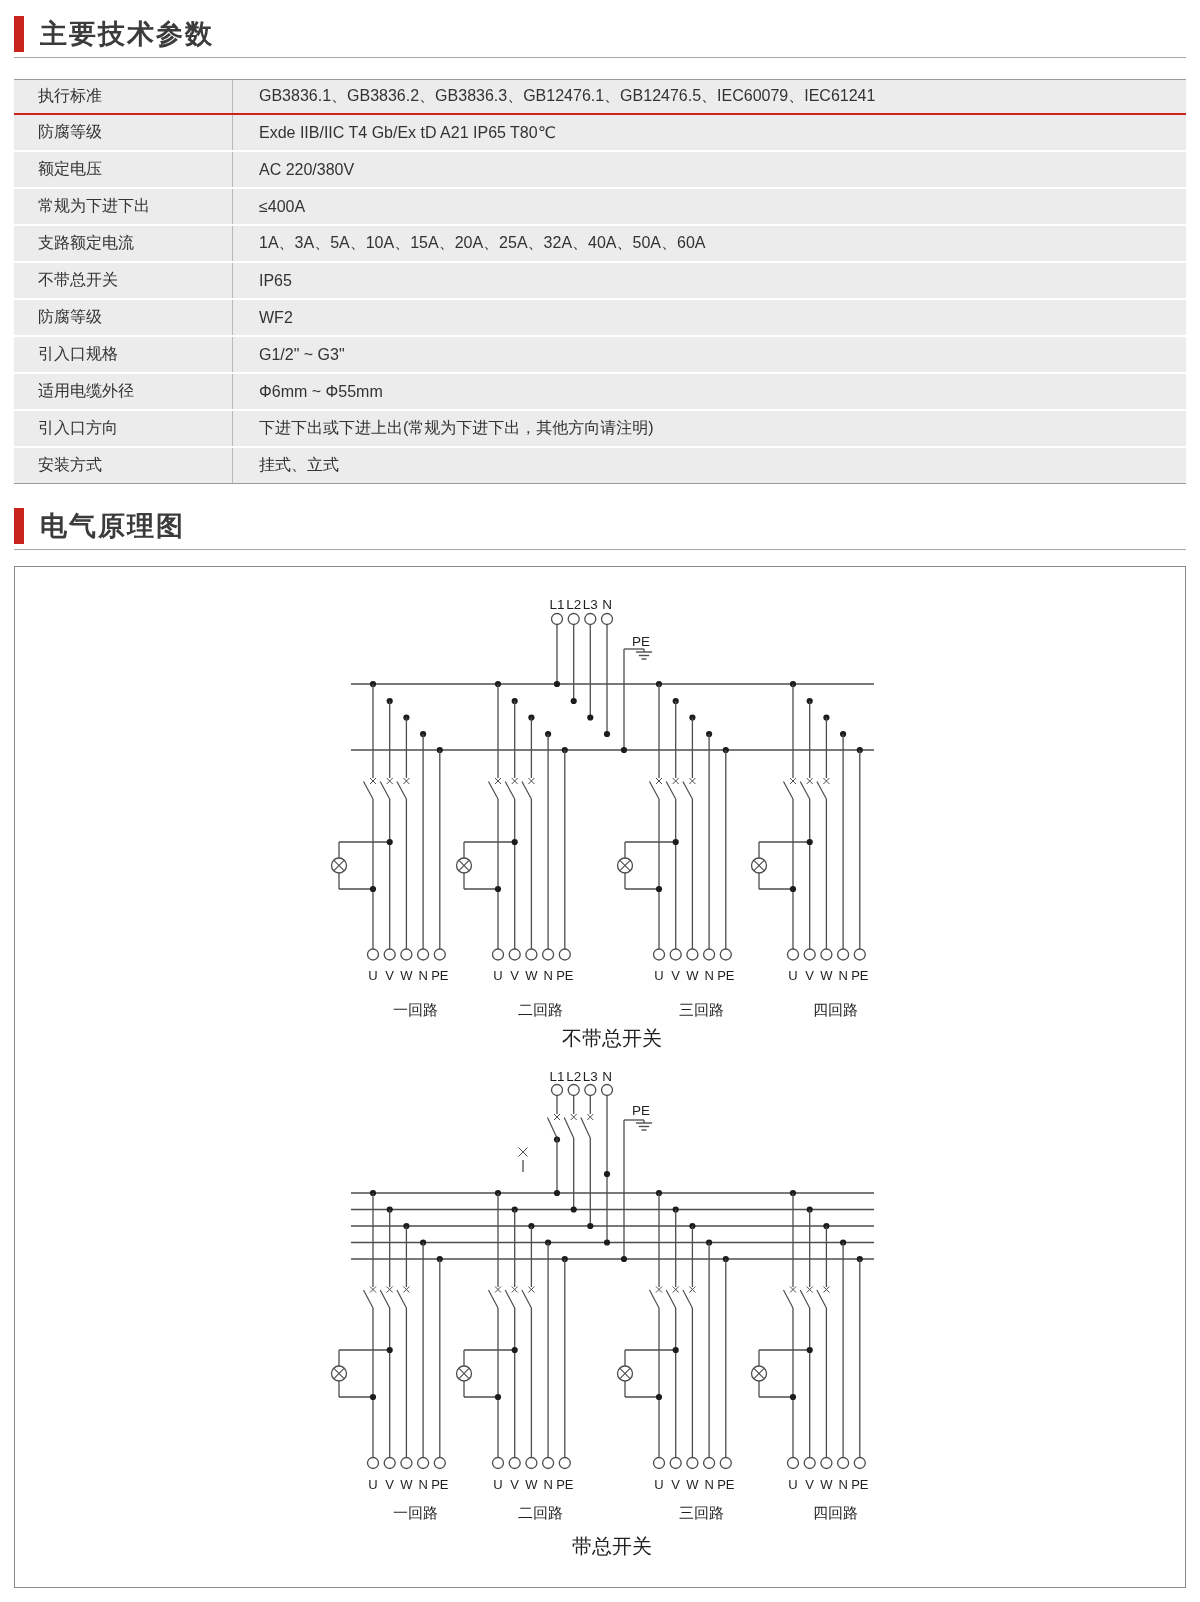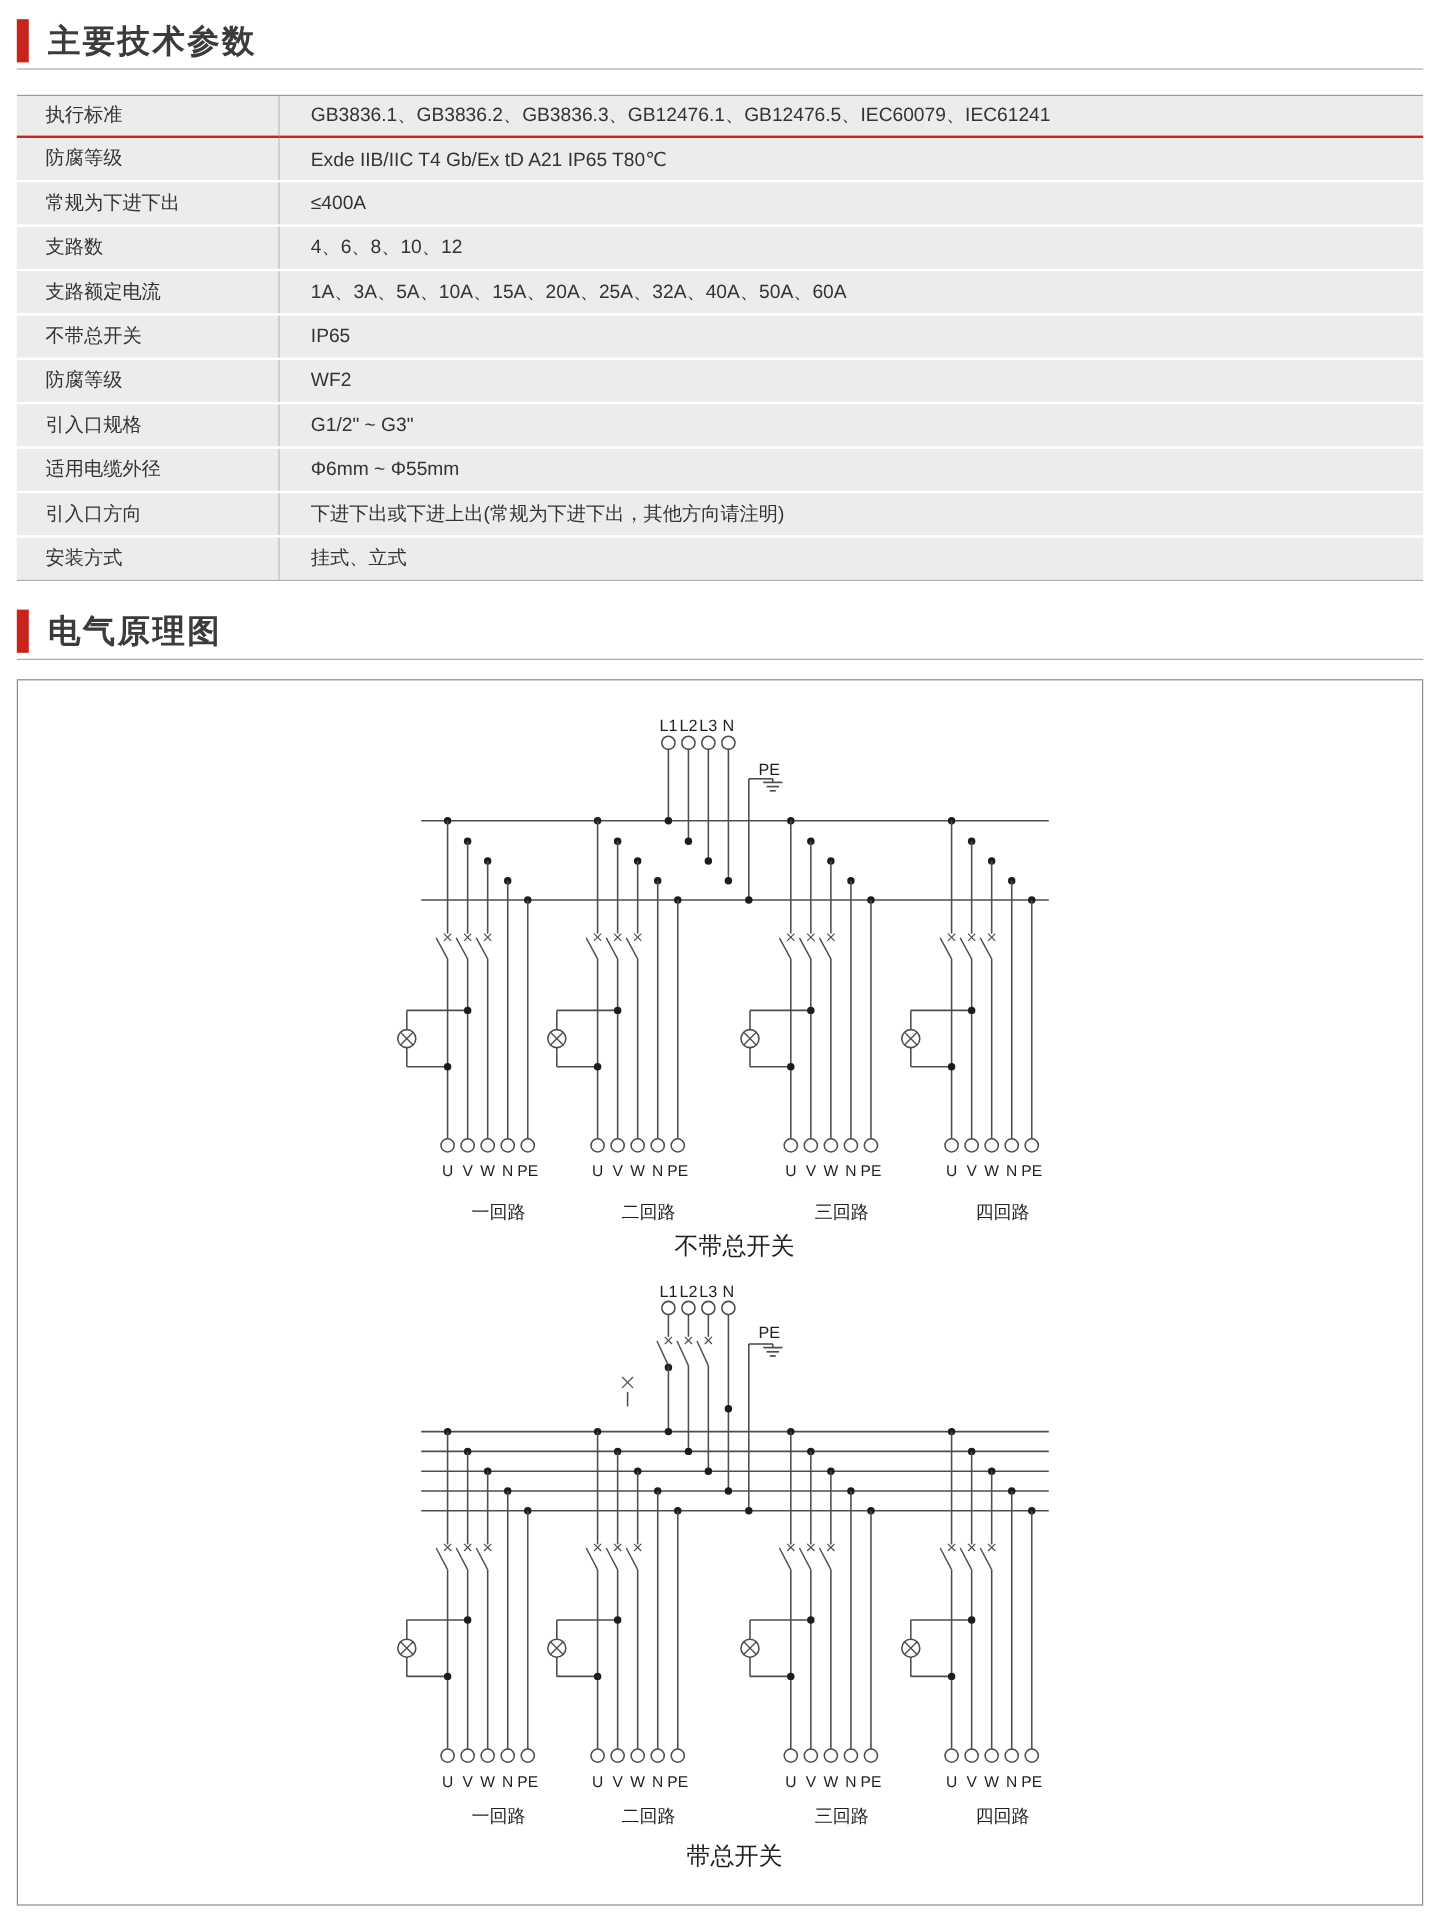--- a/index.html
+++ b/index.html
@@ -45,26 +45,26 @@
       <tbody id="spec-tbody">
           <tr>
             <td class="lbl">执行标准</td>
             <td class="val">GB3836.1、GB3836.2、GB3836.3、GB12476.1、GB12476.5、IEC60079、IEC61241</td>
           </tr>
           <tr>
             <td class="lbl">防腐等级</td>
             <td class="val">Exde IIB/IIC T4 Gb/Ex tD A21 IP65 T80℃</td>
           </tr>
           <tr>
+            <td class="lbl">额定电压</td>
+            <td class="val">AC 220/380V</td>
+          </tr>
+          <tr>
             <td class="lbl">常规为下进下出</td>
             <td class="val">≤400A</td>
-          </tr>
-          <tr>
-            <td class="lbl">支路数</td>
-            <td class="val">4、6、8、10、12</td>
           </tr>
           <tr>
             <td class="lbl">支路额定电流</td>
             <td class="val">1A、3A、5A、10A、15A、20A、25A、32A、40A、50A、60A</td>
           </tr>
           <tr>
             <td class="lbl">不带总开关</td>
             <td class="val">IP65</td>
           </tr>
           <tr>

